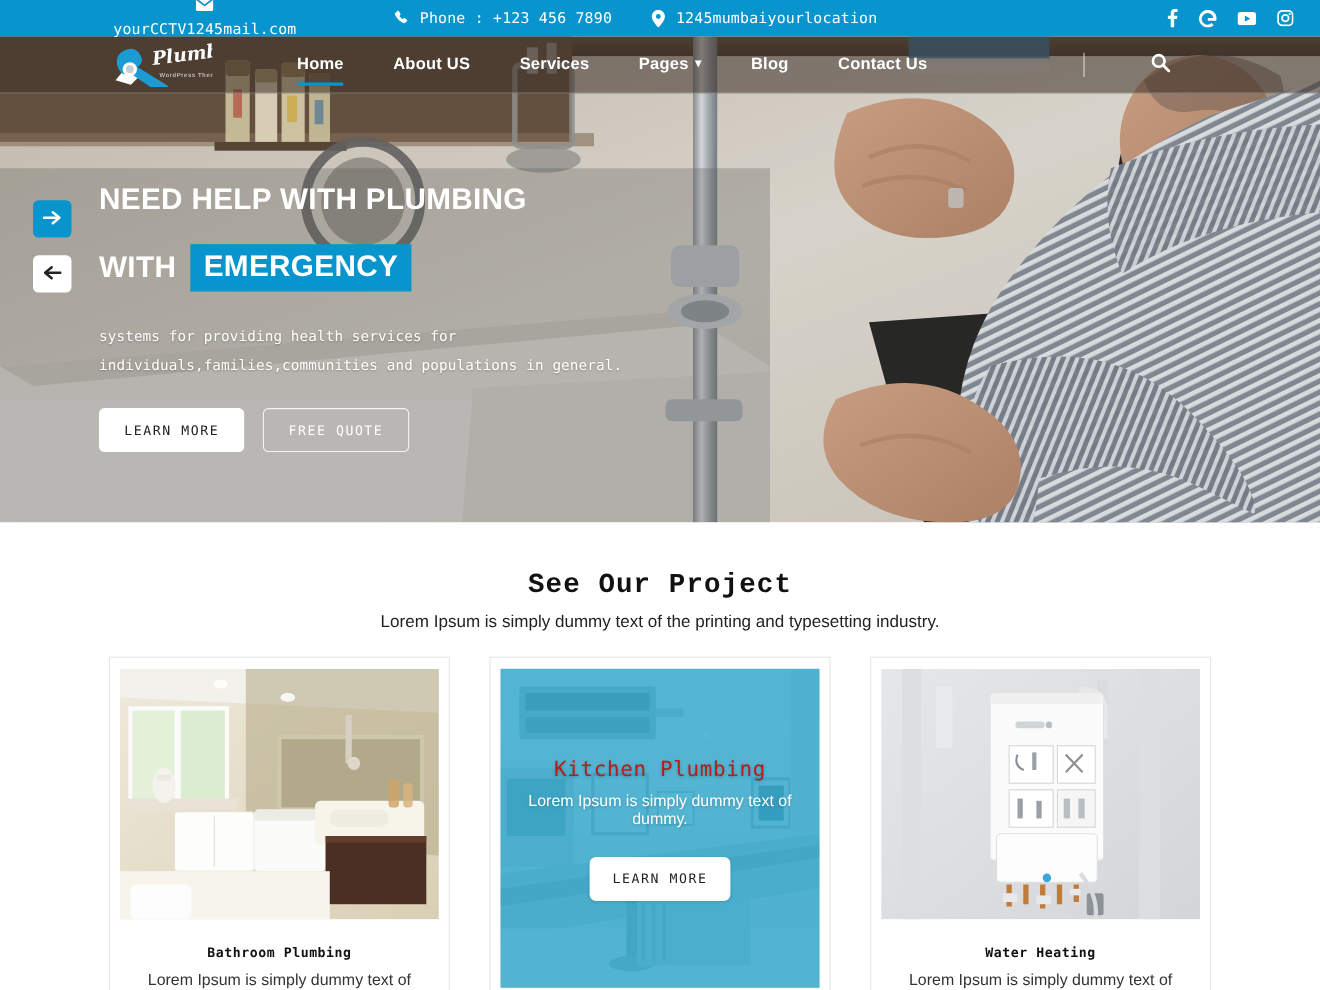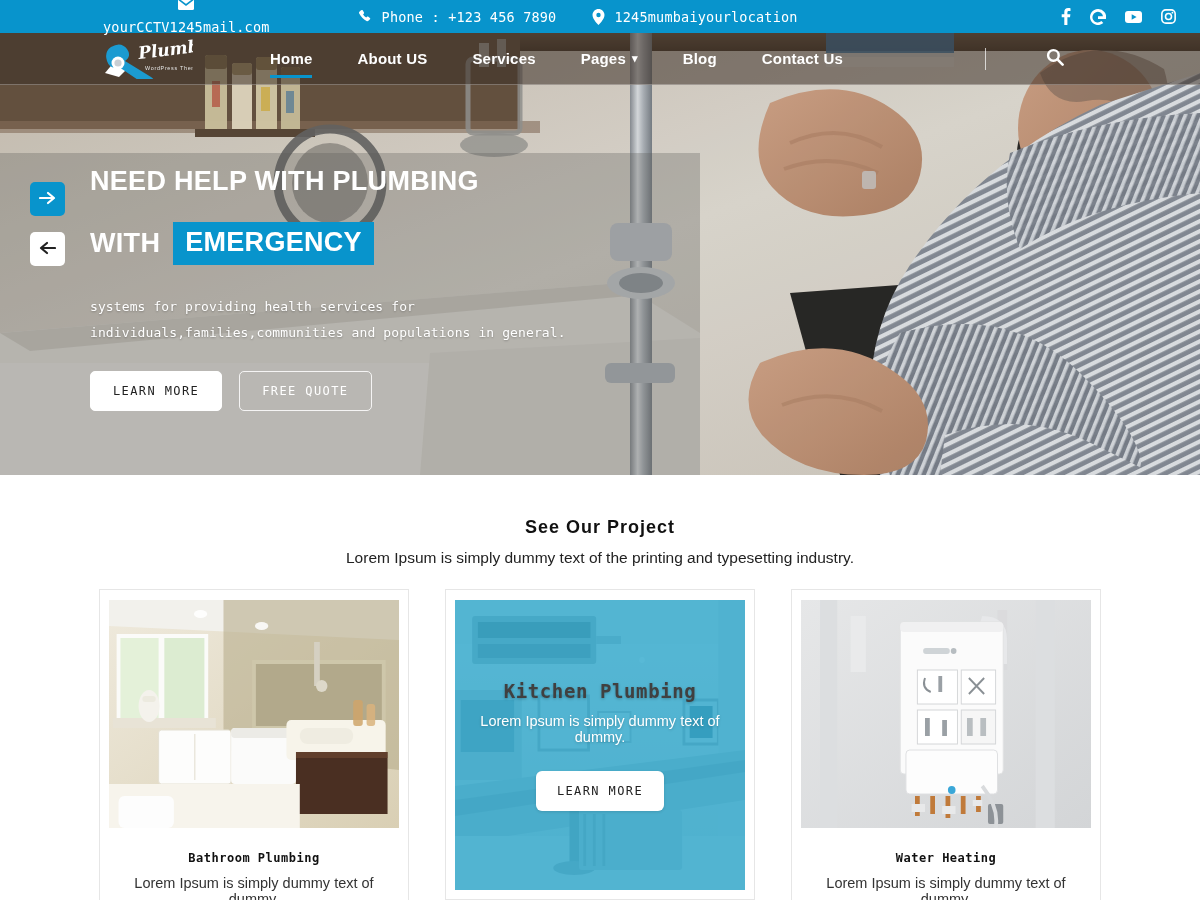--- a/index.html
+++ b/index.html
@@ -85,22 +85,22 @@
   .car-btn{
     width:35px; height:34px; border-radius:5px; border:0; cursor:pointer;
     display:flex; align-items:center; justify-content:center; padding:0;
   }
   .car-next{ background:#0894cc; color:#fff; }
   .car-prev{ background:#fff; color:#222; margin-top:16px; }
 
   
   .projects{ padding-top:42px; background:#fff; }
   .sec-title{
-    text-align:center; font-family:Liberation Sans, sans-serif;
-    font-size:18px; font-weight:bold; color:#111; letter-spacing:1px;
+    text-align:center; font-family:Liberation Mono, monospace;
+    font-size:25px; font-weight:bold; color:#111; letter-spacing:1px;
   }
   .sec-sub{ text-align:center; font-size:15.5px; color:#222; margin-top:11px; }
 
   .cards{
     margin-top:22px; padding:0 99px; display:flex; gap:36px; align-items:flex-start;
   }
   .card{
     flex:1; background:#fff; border:1px solid #e6e6e6; padding:10px 9px 9px;
     position:relative; overflow:hidden; min-height:310px; cursor:pointer;
   }
@@ -117,21 +117,21 @@
   .card.is-active{ padding:10px 9px 9px; }
   .card.is-active .card-inner{ position:relative; height:290px; }
   .overlay{
     position:absolute; left:0; right:0; top:0; bottom:0;
     background:rgba(25,160,200,.72);
     display:flex; flex-direction:column; align-items:center; justify-content:center;
     text-align:center; z-index:2;
   }
   .ov-title{
     font-family:"DejaVu Sans Mono","Liberation Mono",monospace;
-    font-size:19px; font-weight:bold; color:#404040; letter-spacing:.6px;
+    font-size:19px; font-weight:normal; color:#b91c1c; letter-spacing:.6px;
     text-shadow:0 1px 3px rgba(0,0,0,.25);
   }
   .ov-desc{ margin-top:11px; font-size:14.5px; color:#fff; text-shadow:0 1px 3px rgba(0,0,0,.2); }
   .ov-btn{
     margin-top:26px; background:#fff; color:#222; border:0; border-radius:6px;
     font-family:"DejaVu Sans Mono","Liberation Mono",monospace;
     font-size:12px; letter-spacing:1.4px; padding:14px 21px; cursor:pointer; line-height:1;
     box-shadow:0 1px 3px rgba(0,0,0,.12);
   }
   .card-active-img{ position:absolute; inset:0; }

